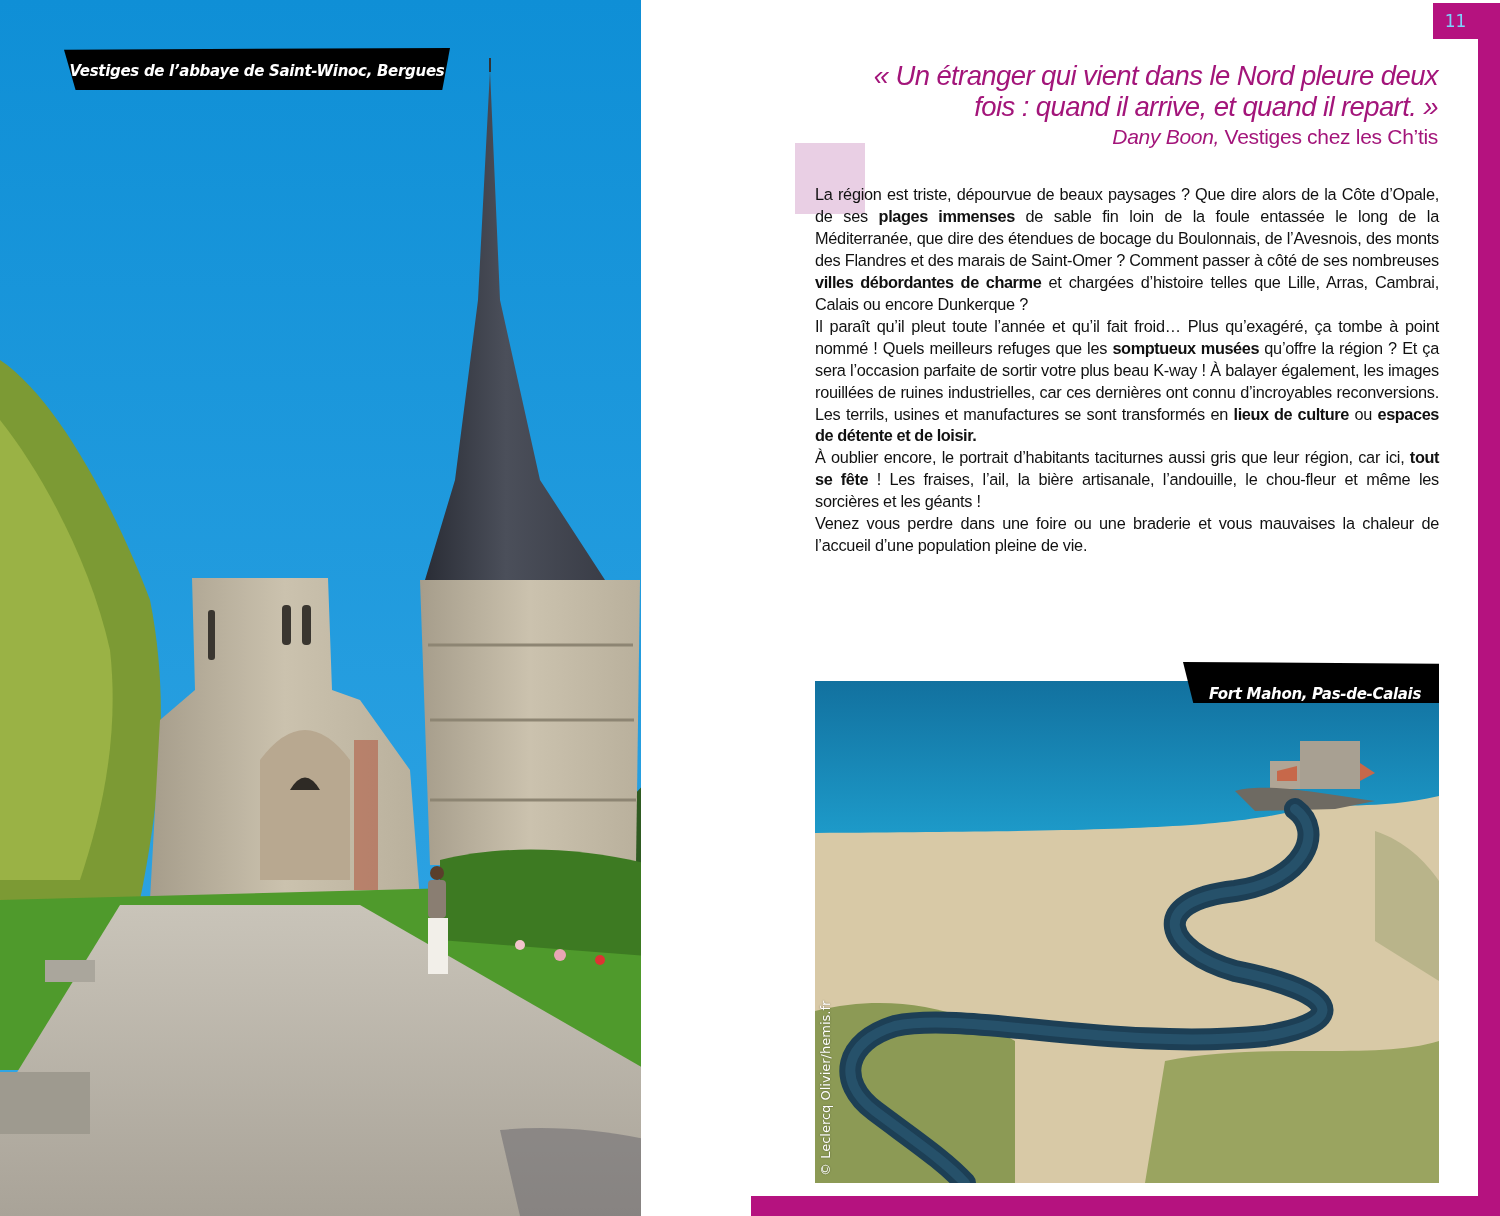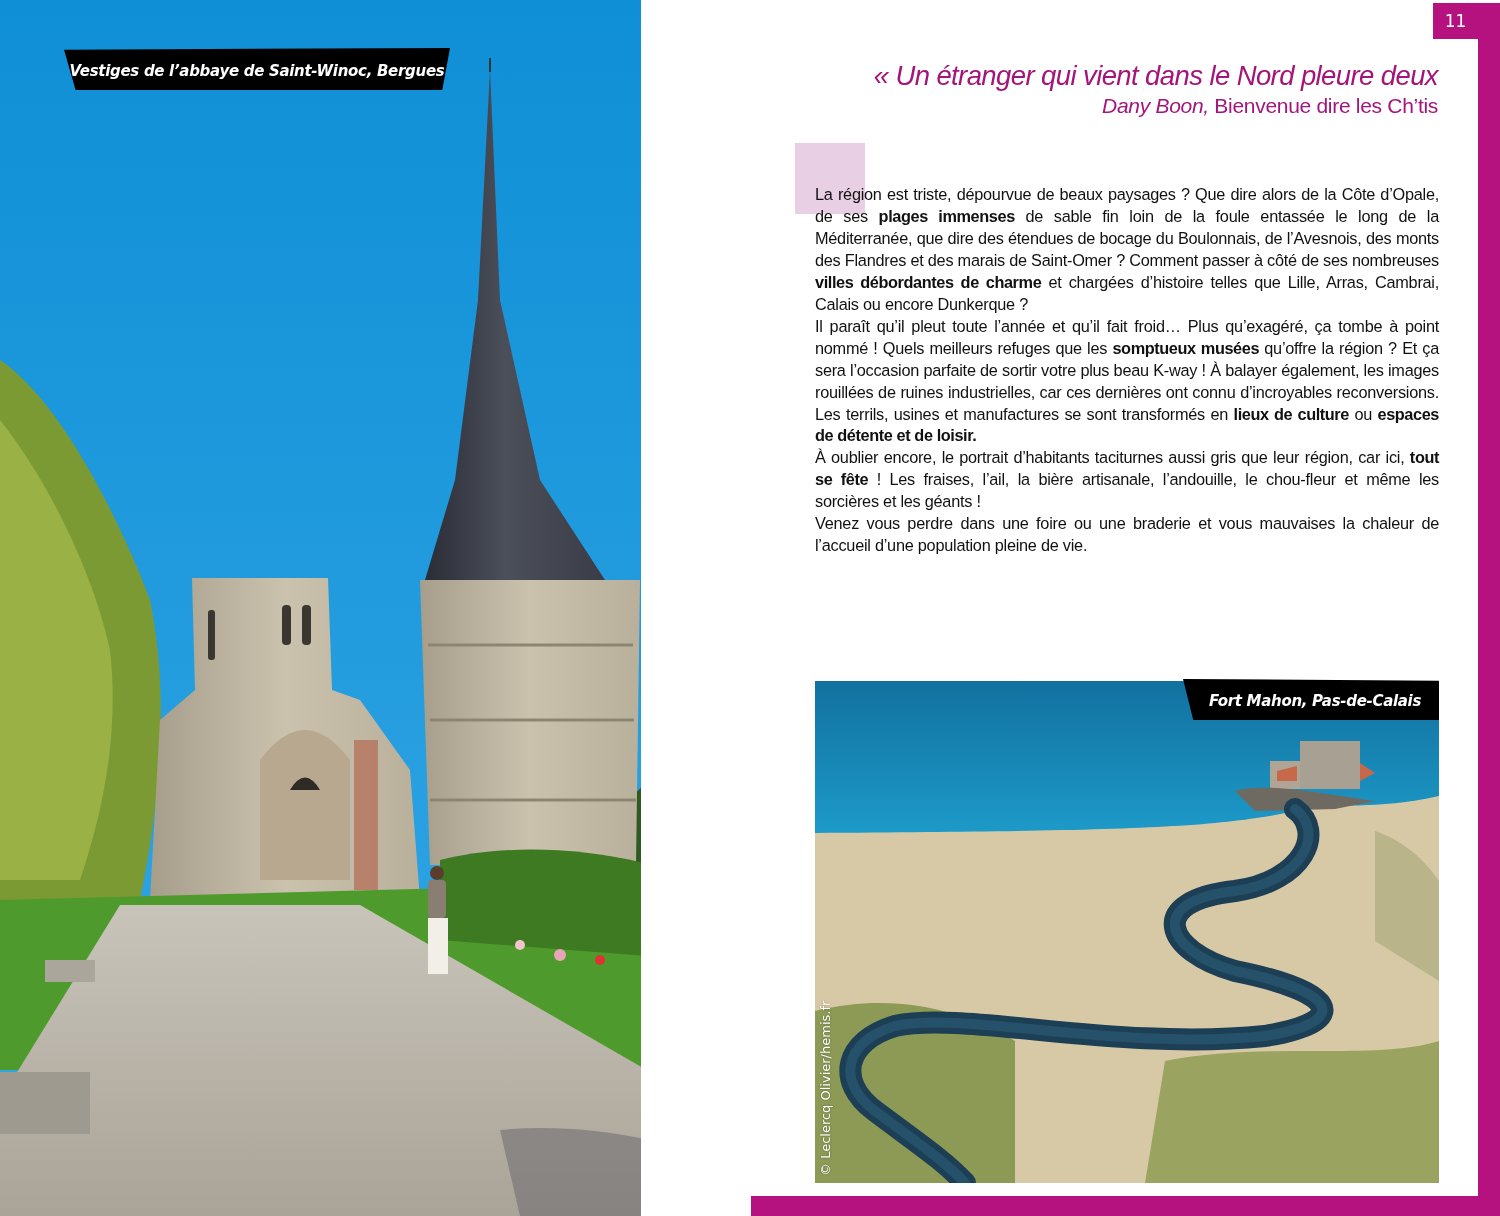--- a/index.html
+++ b/index.html
@@ -11,37 +11,37 @@
     #left-page svg.photo { position: absolute; left: 0; top: 0; }
 
     .caption {
       position: absolute; background: #000; color: #fff;
       font-family: "DejaVu Sans", sans-serif; font-weight: bold; font-style: italic;
       font-size: 15px; white-space: nowrap; letter-spacing: -0.3px;
       display: flex; align-items: center; justify-content: center;
     }
     #caption-left { left: 64px; top: 48px; width: 386px; height: 42px;
       clip-path: polygon(0 4%, 100% 0, 98% 100%, 3% 100%); padding-top: 4px; }
-    #caption-right { left: 1183px; top: 679px; width: 256px; height: 41px;
-      clip-path: polygon(0 0, 100% 4%, 100% 100%, 4% 100%); font-size: 15px; padding-left: 8px; padding-top: 2px; }
+    #caption-right { left: 1183px; top: 662px; width: 256px; height: 41px;
+      clip-path: polygon(0 0, 100% 4%, 100% 100%, 4% 100%); font-size: 15px; padding-left: 8px; padding-top: 2px; align-items: flex-end; }
 
     .credit {
       position: absolute; color: #fff; font-family: "DejaVu Sans", sans-serif; font-size: 13px;
       transform: rotate(-90deg); transform-origin: left top; white-space: nowrap;
       text-shadow: 0 0 2px rgba(0,0,0,0.4);
     }
     #credit-left { left: 672px; top: 1204px; }
     #credit-right { left: 818px; top: 1176px; }
 
     
     #right-page { position: absolute; left: 751px; top: 0; width: 749px; height: 1216px; background: #fff; }
     #magenta-side { position: absolute; left: 1478px; top: 38px; width: 22px; height: 1178px; background: #b5127f; }
     #magenta-bottom { position: absolute; left: 751px; top: 1196px; width: 749px; height: 20px; background: #b5127f; }
     #page-number-box { position: absolute; left: 1433px; top: 3px; width: 45px; height: 36px; background: #b5127f;
-      color: #ffffff; font-family: "DejaVu Sans", sans-serif; font-size: 17px; display: flex; align-items: center; justify-content: center; }
+      color: #7dd3fc; font-family: "DejaVu Sans", sans-serif; font-size: 17px; display: flex; align-items: center; justify-content: center; }
     #page-number-box::after { content: ""; position: absolute; right: -22px; top: 0; width: 22px; height: 36px; background: #b5127f; }
 
     #quote-block { position: absolute; right: 62px; top: 60px; width: 660px; text-align: right; color: #a3157a;
       font-family: "Liberation Sans", sans-serif; }
     #quote-text { font-style: italic; font-size: 27.5px; line-height: 31px; letter-spacing: -0.6px; }
     #quote-attrib { font-size: 21px; line-height: 30px; letter-spacing: -0.3px; margin-top: 0; }
     #quote-attrib .author { font-style: italic; text-align: center; }
 
     #pink-square { position: absolute; left: 795px; top: 143px; width: 70px; height: 71px; background: #e9cfe4; }
 
@@ -127,23 +127,24 @@
 <div id="right-page"></div>
 <div id="magenta-side"></div>
 <div id="magenta-bottom"></div>
 <div id="page-number-box">
   <span>11</span>
 </div>
 
 <div id="quote-block">
   <div id="quote-text">
     <div>« Un étranger qui vient dans le Nord pleure deux</div>
+    <div>fois : quand il arrive, et quand il repart. »</div>
   </div>
   <div id="quote-attrib">
-    <span class="author">Dany Boon,</span><span> Bienvenue dire les Ch’tis</span>
+    <span class="author">Dany Boon,</span><span> Vestiges chez les Ch’tis</span>
   </div>
 </div>
 
 <div id="pink-square"></div>
 
 <div id="body-text">
   <p><span>La région est triste, dépourvue de beaux paysages ? Que dire alors de la Côte d’Opale, de ses </span><b>plages immenses</b><span> de sable fin loin de la foule entassée le long de la Méditerranée, que dire des étendues de bocage du Boulonnais, de l’Avesnois, des monts des Flandres et des marais de Saint-Omer ? Comment passer à côté de ses nombreuses </span><b>villes débordantes de charme</b><span> et chargées d’histoire telles que Lille, Arras, Cambrai, Calais ou encore Dunkerque ?</span></p>
   <p><span>Il paraît qu’il pleut toute l’année et qu’il fait froid… Plus qu’exagéré, ça tombe à point nommé ! Quels meilleurs refuges que les </span><b>somptueux musées</b><span> qu’offre la région ? Et ça sera l’occasion parfaite de sortir votre plus beau K-way ! À balayer également, les images rouillées de ruines industrielles, car ces dernières ont connu d’incroyables reconversions. Les terrils, usines et manufactures se sont transformés en </span><b>lieux de culture</b><span> ou </span><b>espaces de détente et de loisir.</b></p>
   <p><span>À oublier encore, le portrait d’habitants taciturnes aussi gris que leur région, car ici, </span><b>tout se fête</b><span> ! Les fraises, l’ail, la bière artisanale, l’andouille, le chou-fleur et même les sorcières et les géants !</span></p>
   <p>Venez vous perdre dans une foire ou une braderie et vous mauvaises la chaleur de l’accueil d’une population pleine de vie.</p>

